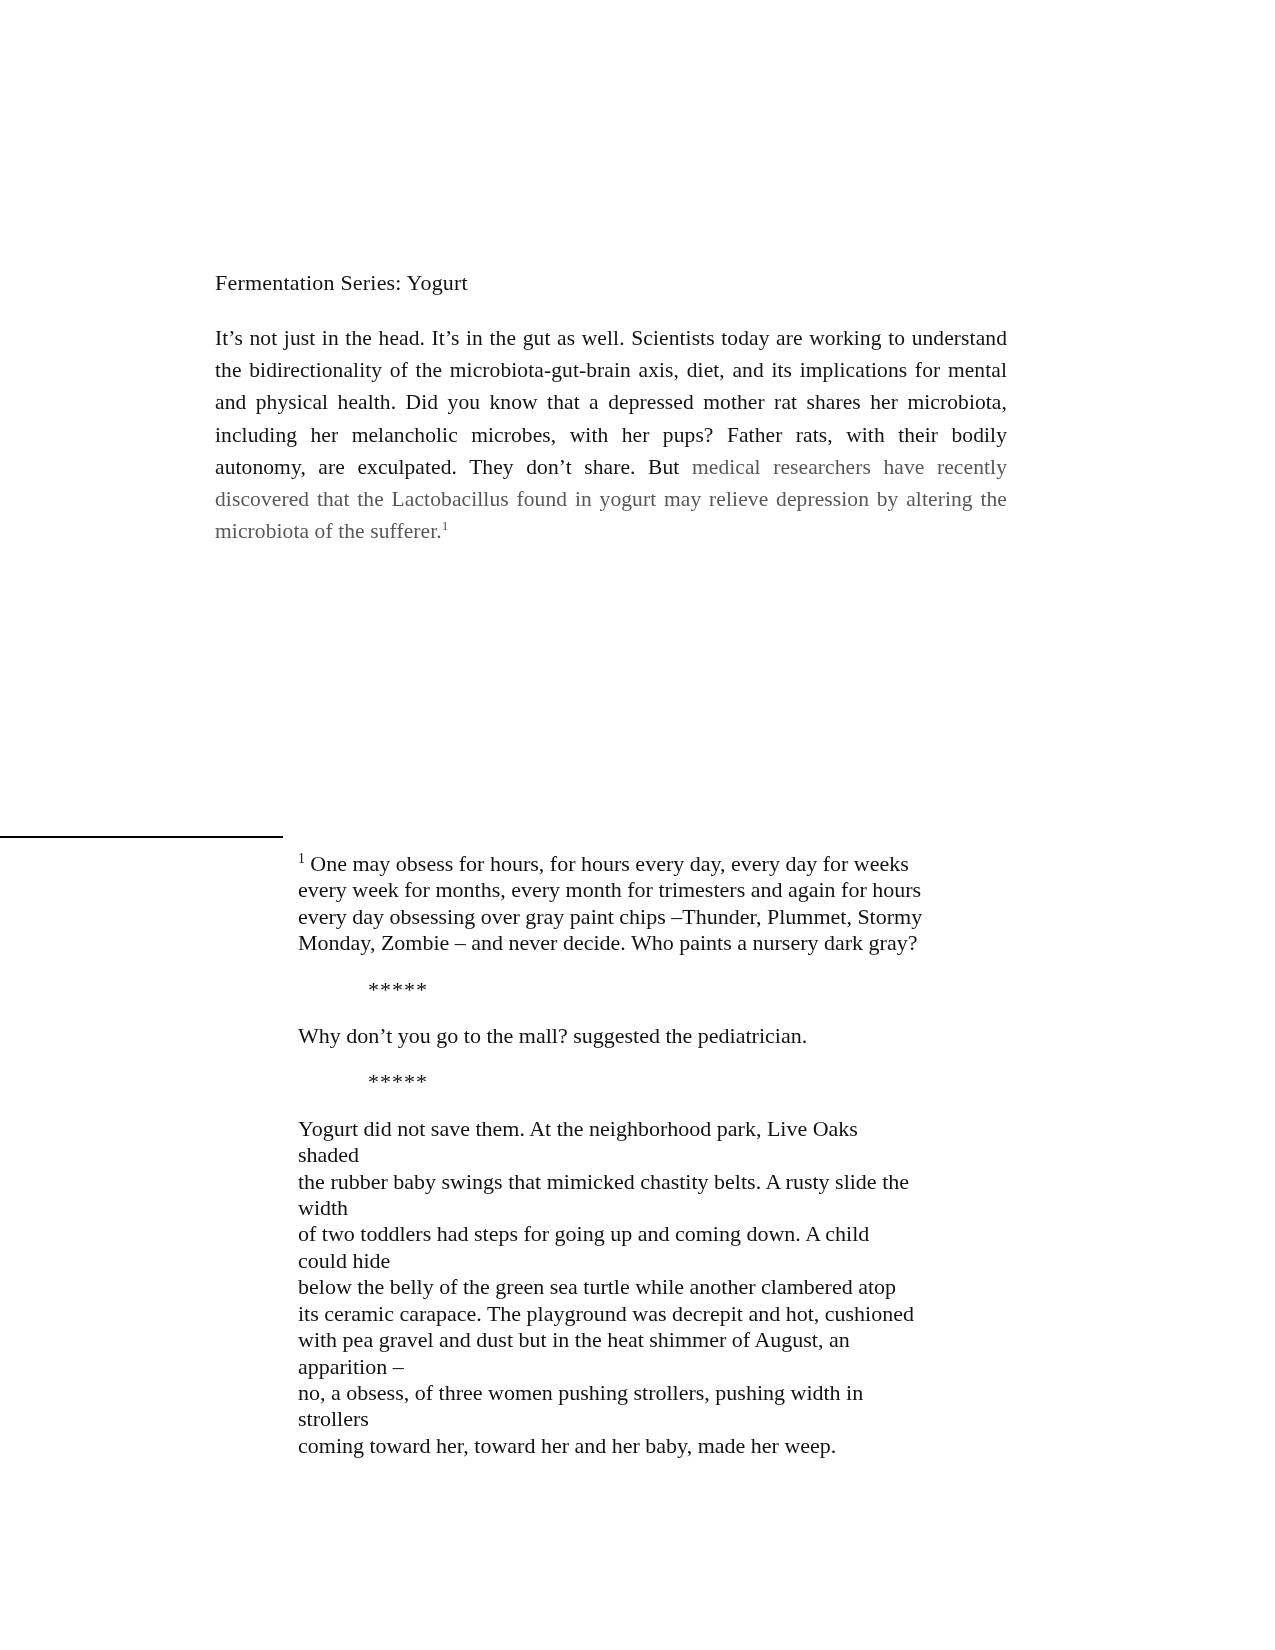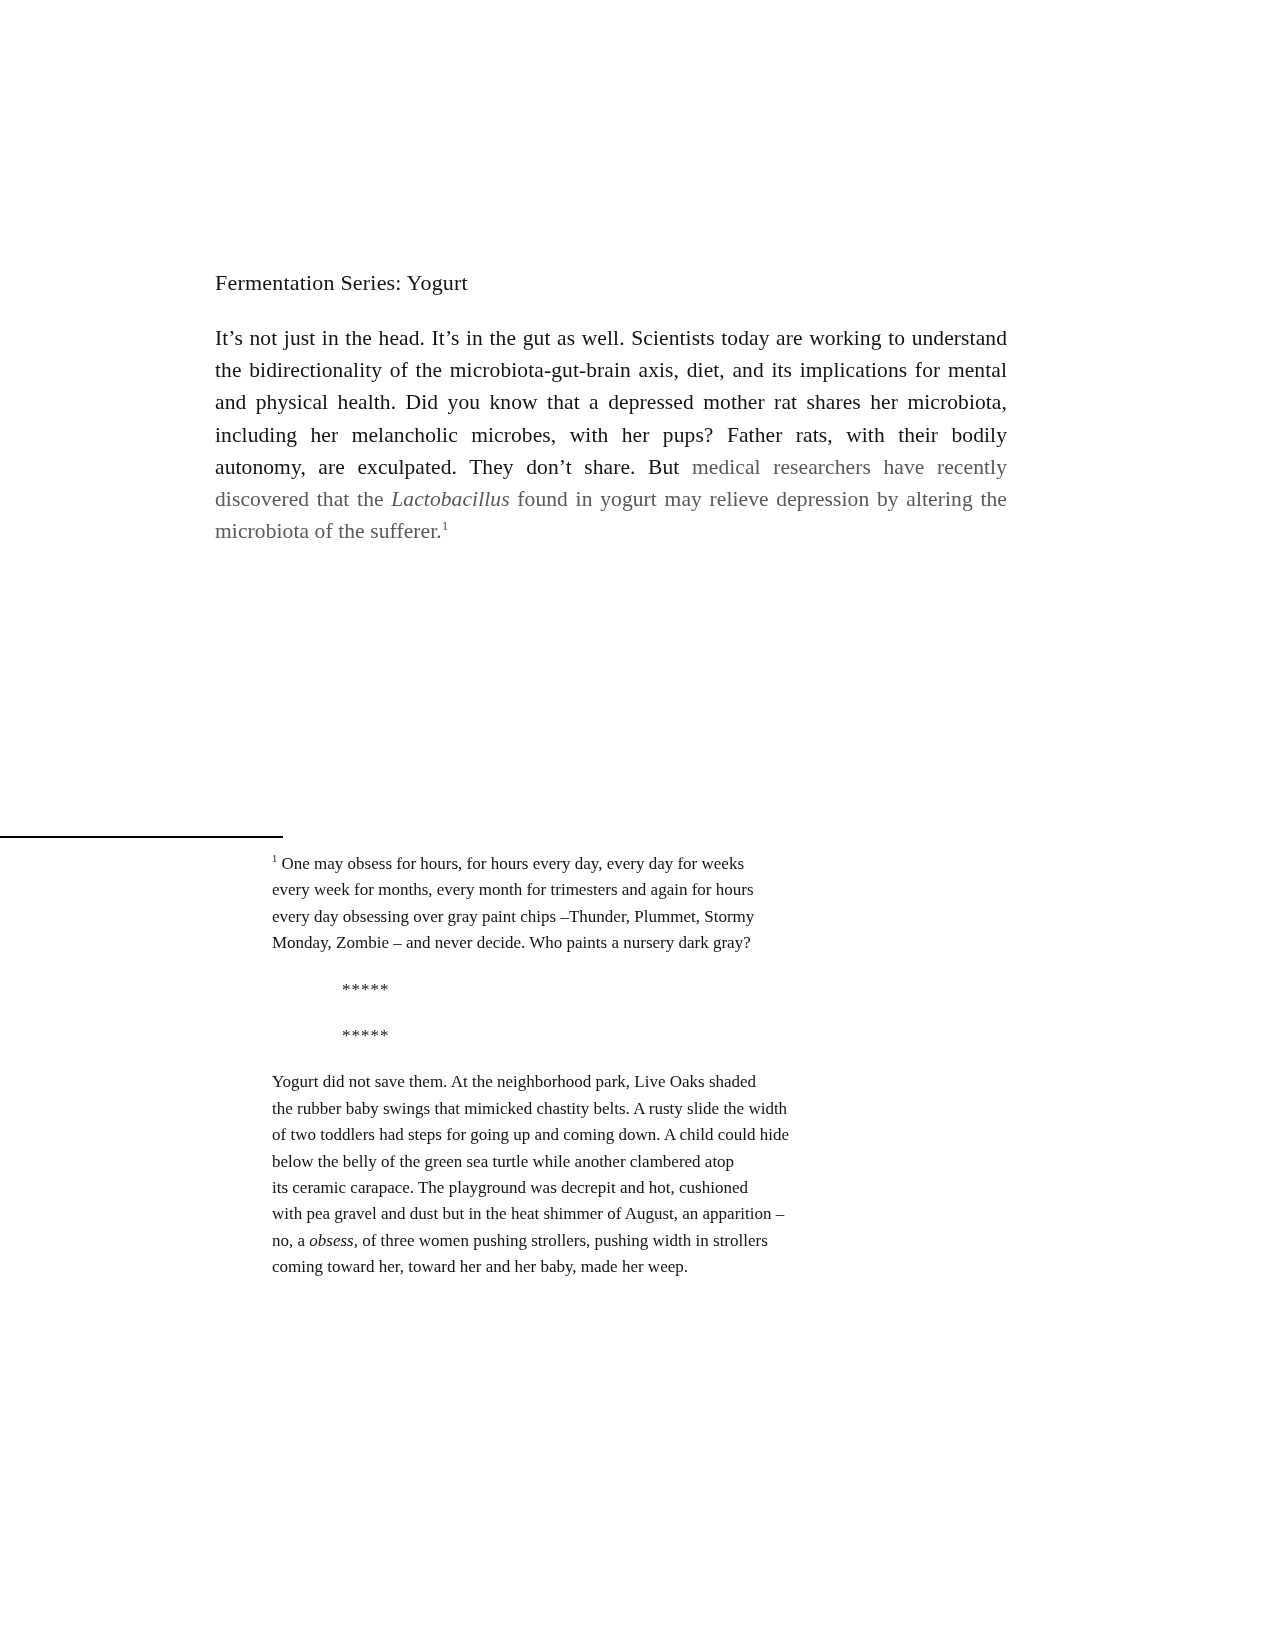--- a/index.html
+++ b/index.html
@@ -30,40 +30,40 @@
     letter-spacing: 0.2px;
     font-family: Liberation Serif, serif;
   }
   .lead-paragraph {
     font-size: 21.5px;
     line-height: 32.2px;
     text-align: justify;
     letter-spacing: 0.1px;
   }
   .muted { color: #585858; }
-  .it { font-style: italic; }
+  .it { }
   sup.fn-ref {
     font-size: 0.62em;
     vertical-align: super;
     line-height: 0;
   }
   .footnote-rule {
     position: absolute;
     left: 0;
     top: 836px;
     width: 283px;
     height: 0;
     border-top: 2px solid #000000;
   }
   .footnote-block {
     position: absolute;
-    left: 272px;
+    left: 298px;
     top: 851px;
     width: 625px;
-    font-size: 17px;
+    font-size: 22px;
     line-height: 26.4px;
   }
   .pre { white-space: pre-line; }
   .stars {
     padding-left: 70px;
     margin-top: 20px;
     margin-bottom: 20px;
     letter-spacing: 1px;
   }
   .fn-paragraph { margin: 0; }
@@ -84,20 +84,21 @@
 
   <div class="footnote-block">
 
     <p class="fn-paragraph pre"><sup class="fn-ref">1</sup><span> One may obsess for hours, for hours every day, every day for weeks
 every week for months, every month for trimesters and again for hours
 every day obsessing over gray paint chips –Thunder, Plummet, Stormy
 Monday, Zombie – and never decide. Who paints a nursery dark gray?</span></p>
 
     <div class="stars">*****</div>
 
+    <p class="quote-line"><span class="it">Why don’t you go to the mall</span><span>? suggested the pediatrician.</span></p>
 
     <div class="stars">*****</div>
 
     <p class="fn-paragraph pre"><span>Yogurt did not save them. At the neighborhood park, Live Oaks shaded
 the rubber baby swings that mimicked chastity belts. A rusty slide the width
 of two toddlers had steps for going up and coming down. A child could hide
 below the belly of the green sea turtle while another clambered atop
 its ceramic carapace. The playground was decrepit and hot, cushioned
 with pea gravel and dust but in the heat shimmer of August, an apparition –
 no, a </span><span class="it">obsess,</span><span> of three women pushing strollers, pushing width in strollers

